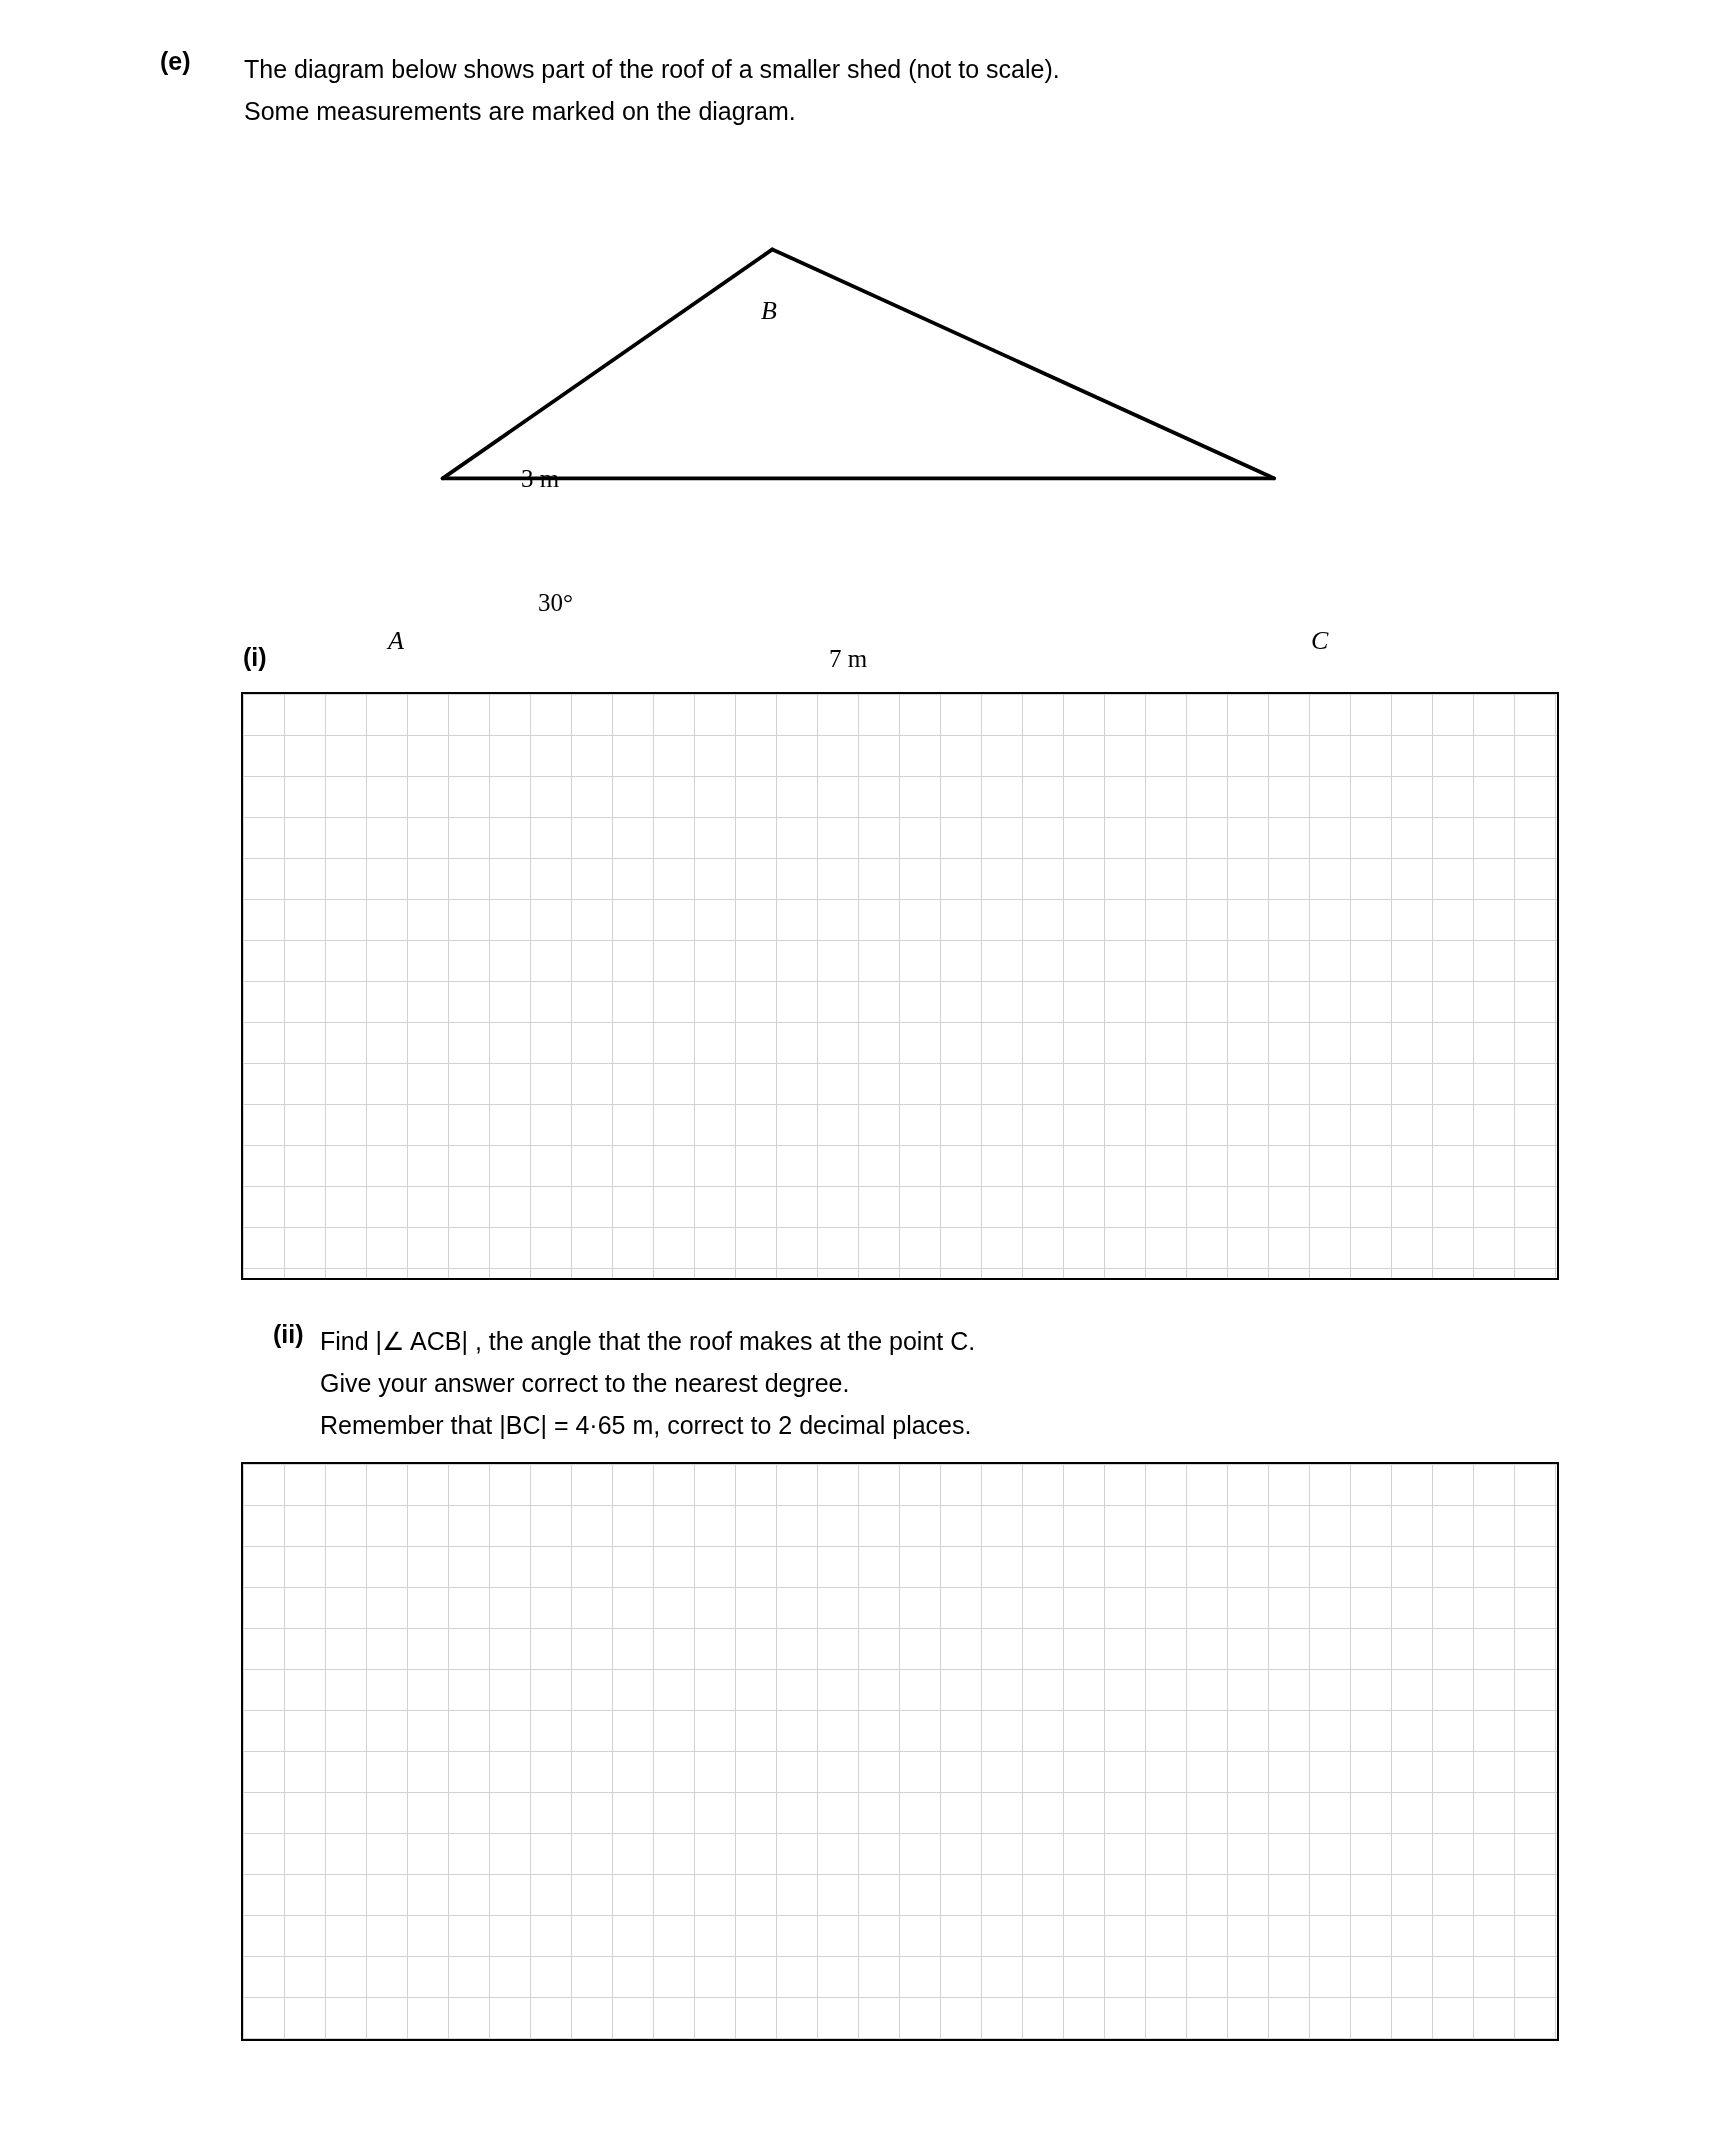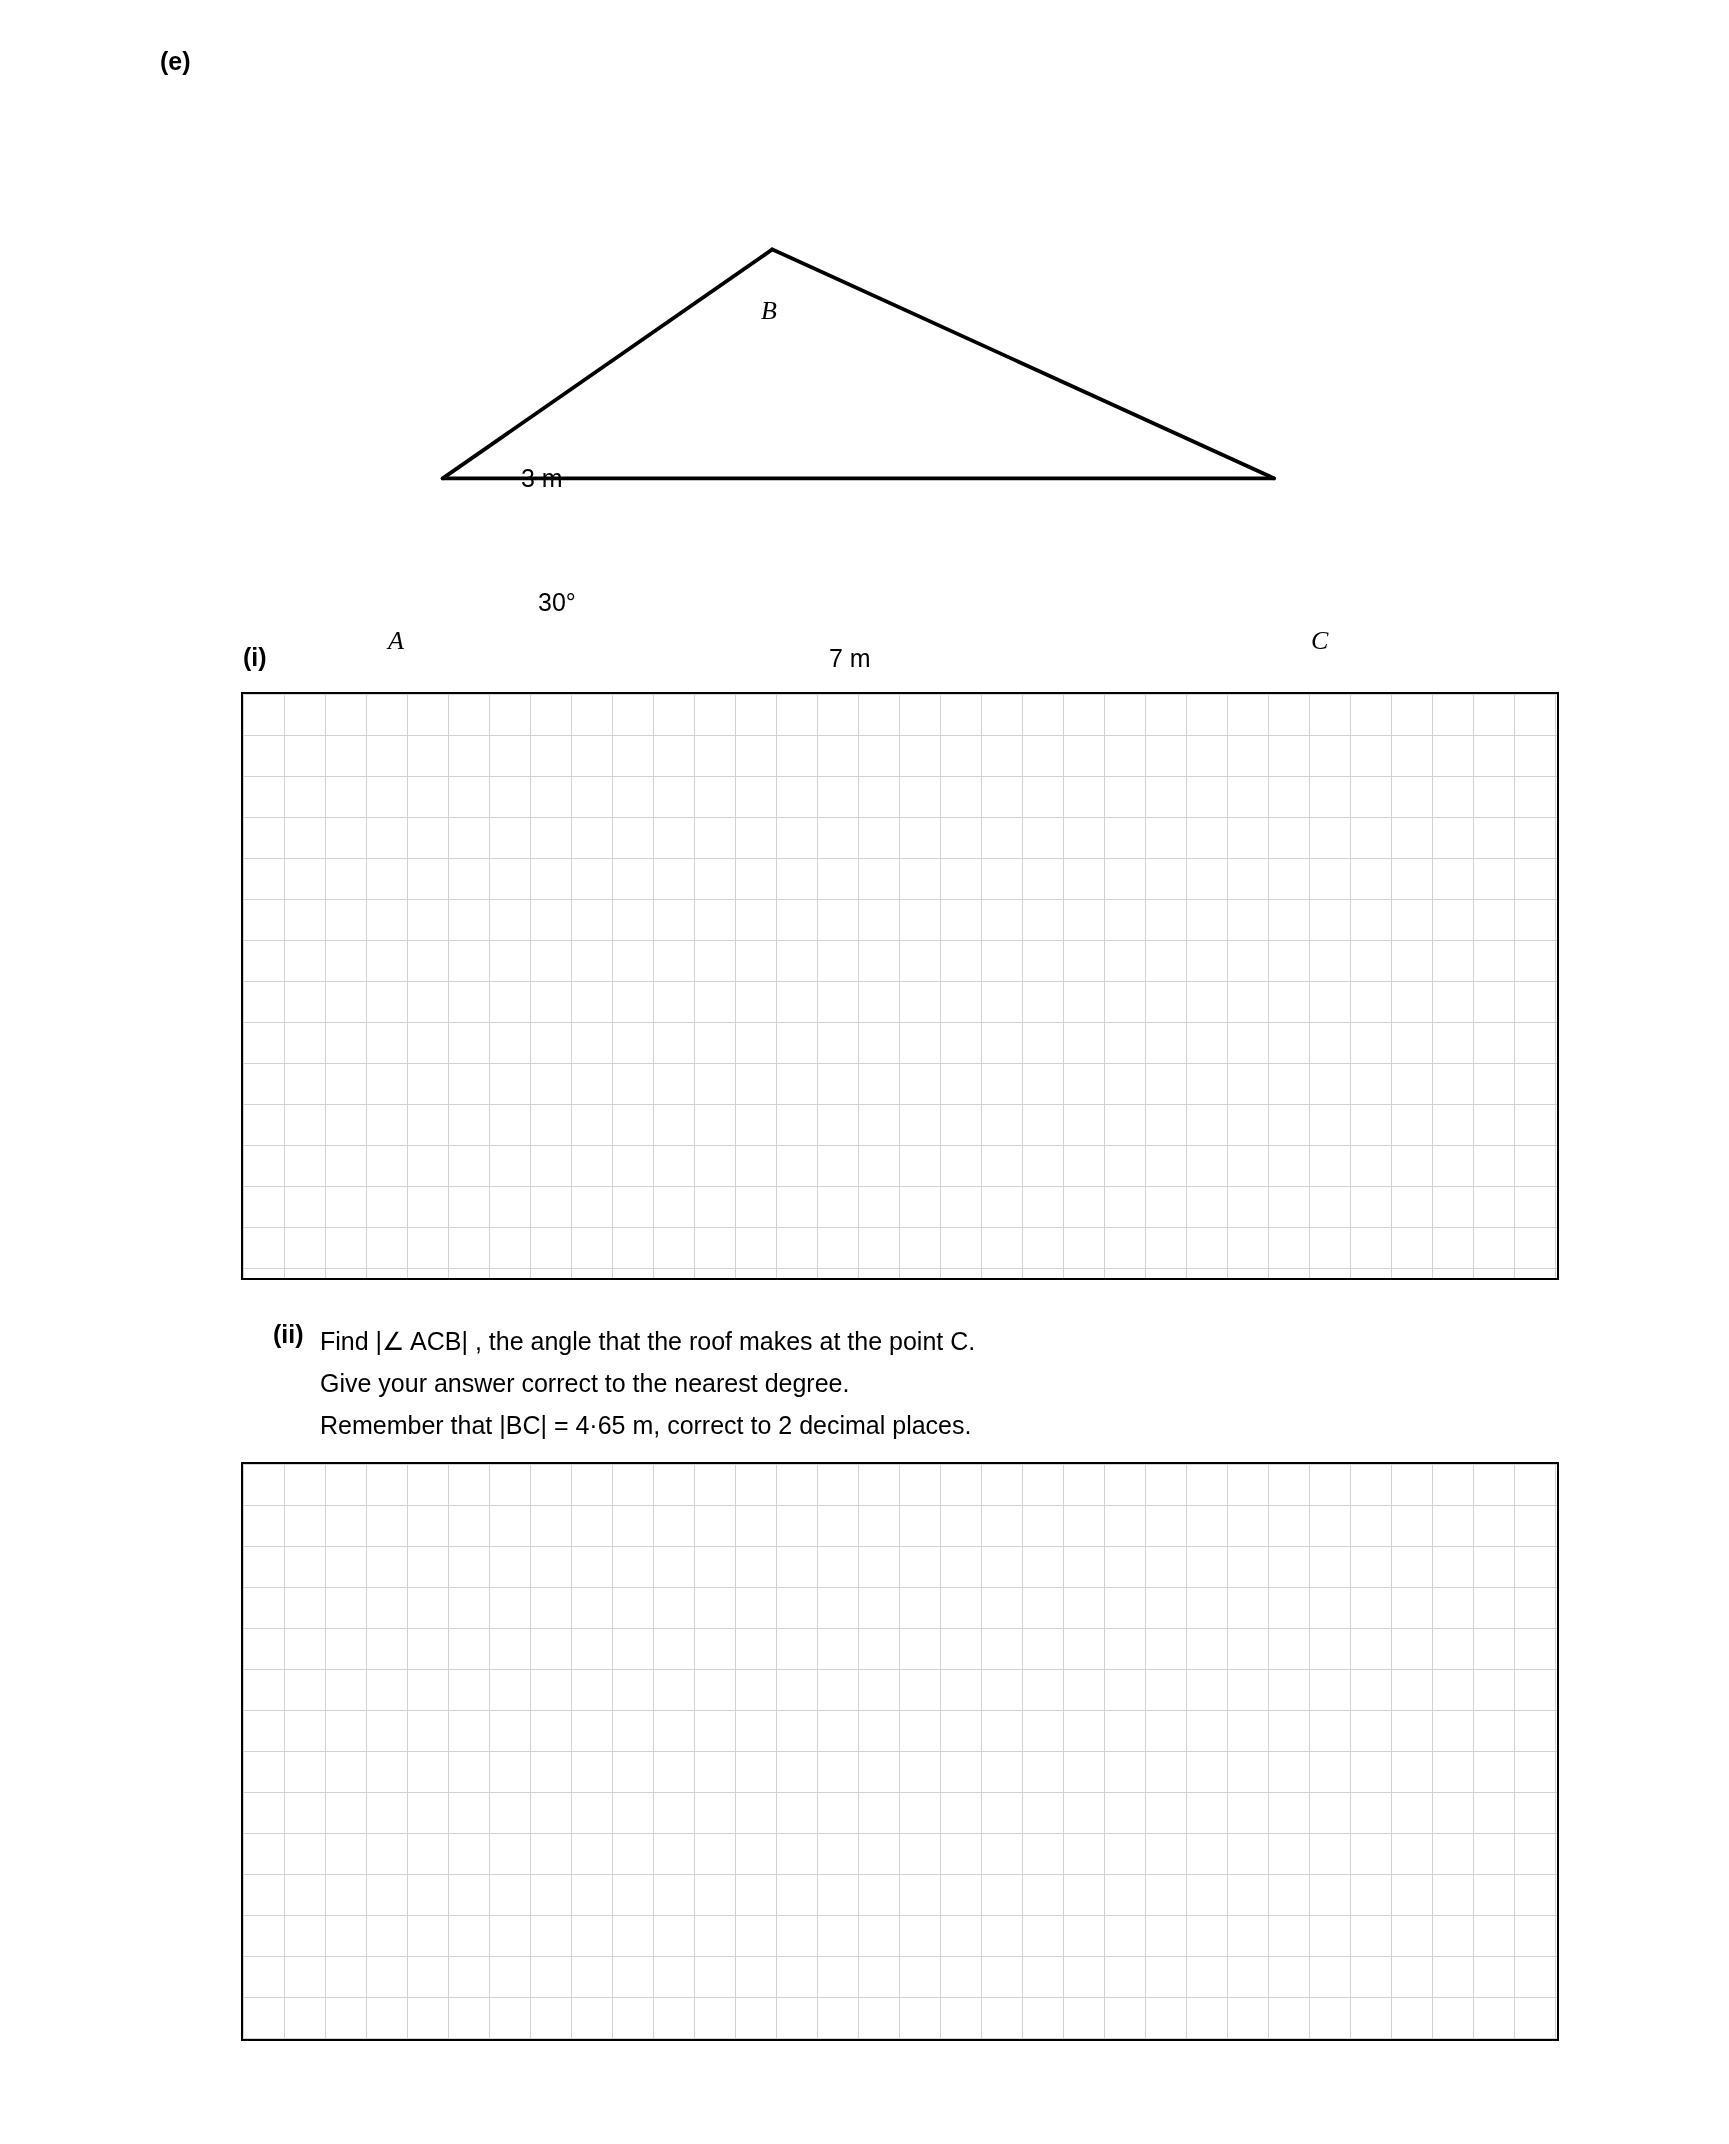--- a/index.html
+++ b/index.html
@@ -48,21 +48,21 @@
   .dg-label {
     position: absolute;
     font-size: 26px;
     font-style: italic;
     font-family: "Liberation Serif", serif;
     line-height: 1;
   }
   .dg-meas {
     position: absolute;
     font-size: 25px;
-    font-family: Liberation Sans, sans-serif;
+    font-family: Liberation Serif, serif;
     line-height: 1;
   }
   #lbl-B { left: 761px; top: 136px; }
   #lbl-A { left: 388px; top: 466px; }
   #lbl-C { left: 1311px; top: 466px; }
   #lbl-3m  { left: 521px; top: 304px; }
   #lbl-30  { left: 538px; top: 428px; text-align: right; }
   #lbl-7m  { left: 829px; top: 484px; }
 
   
@@ -98,20 +98,24 @@
   #answer-box-i  { left: 241px; top: 692px;  width: 1318px; height: 588px; }
   #answer-box-ii { left: 241px; top: 1462px; width: 1318px; height: 579px; }
 </style>
 </head>
 <body>
 
 <div class="page">
 
   <div class="part-label" id="part-e-label">(e)</div>
 
+  <div class="part-body" id="part-e-text">
+    <div>The diagram below shows part of the roof of a smaller shed (not to scale).</div>
+    <div>Some measurements are marked on the diagram.</div>
+  </div>
 
   <div id="diagram">
 
     <svg width="1729" height="380" viewBox="0 0 1818 400">
 
       <line x1="465" y1="333" x2="812" y2="92" stroke="#000000" stroke-width="4" stroke-linecap="round"></line>
 
       <line x1="812" y1="92" x2="1340" y2="333" stroke="#000000" stroke-width="4" stroke-linecap="round"></line>
 
       <line x1="465" y1="333" x2="1340" y2="333" stroke="#000000" stroke-width="4" stroke-linecap="round"></line>

